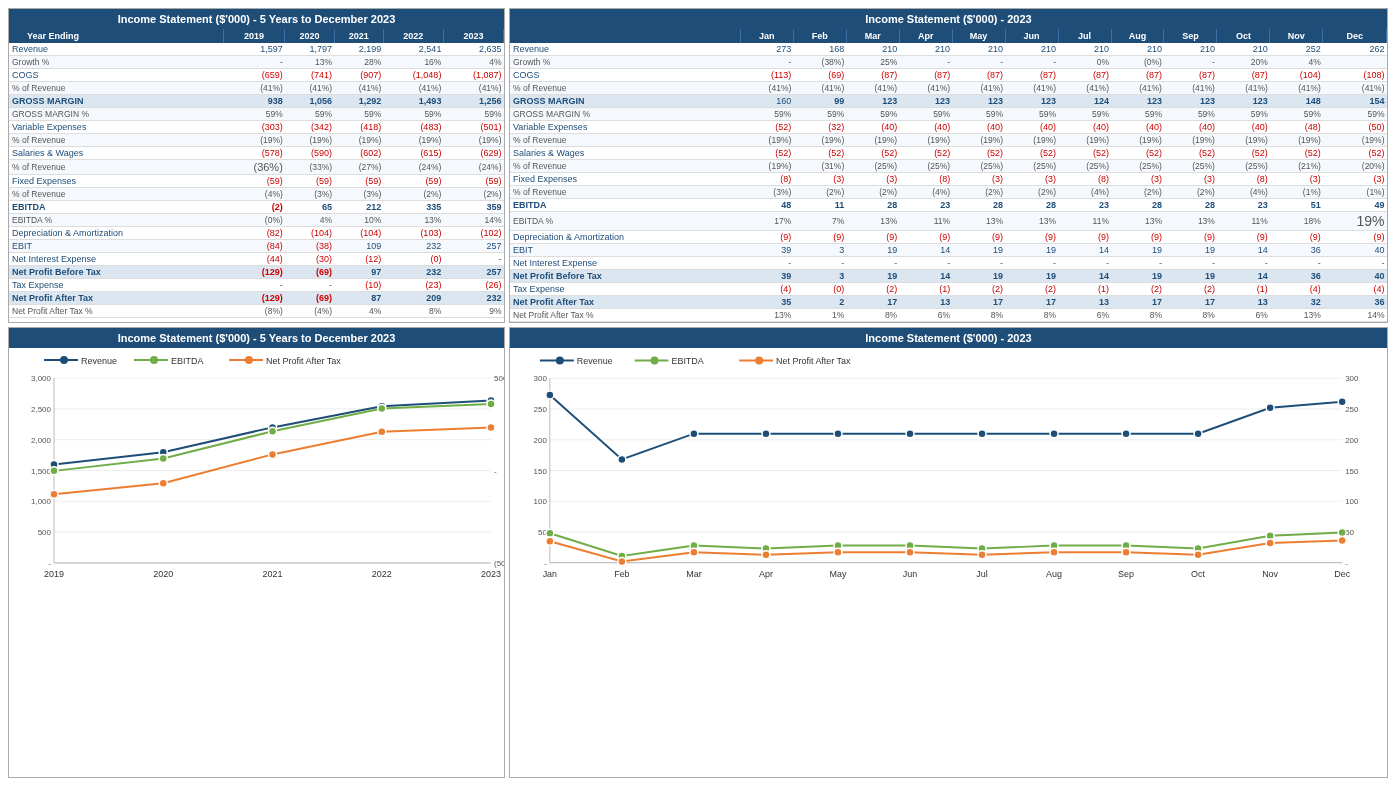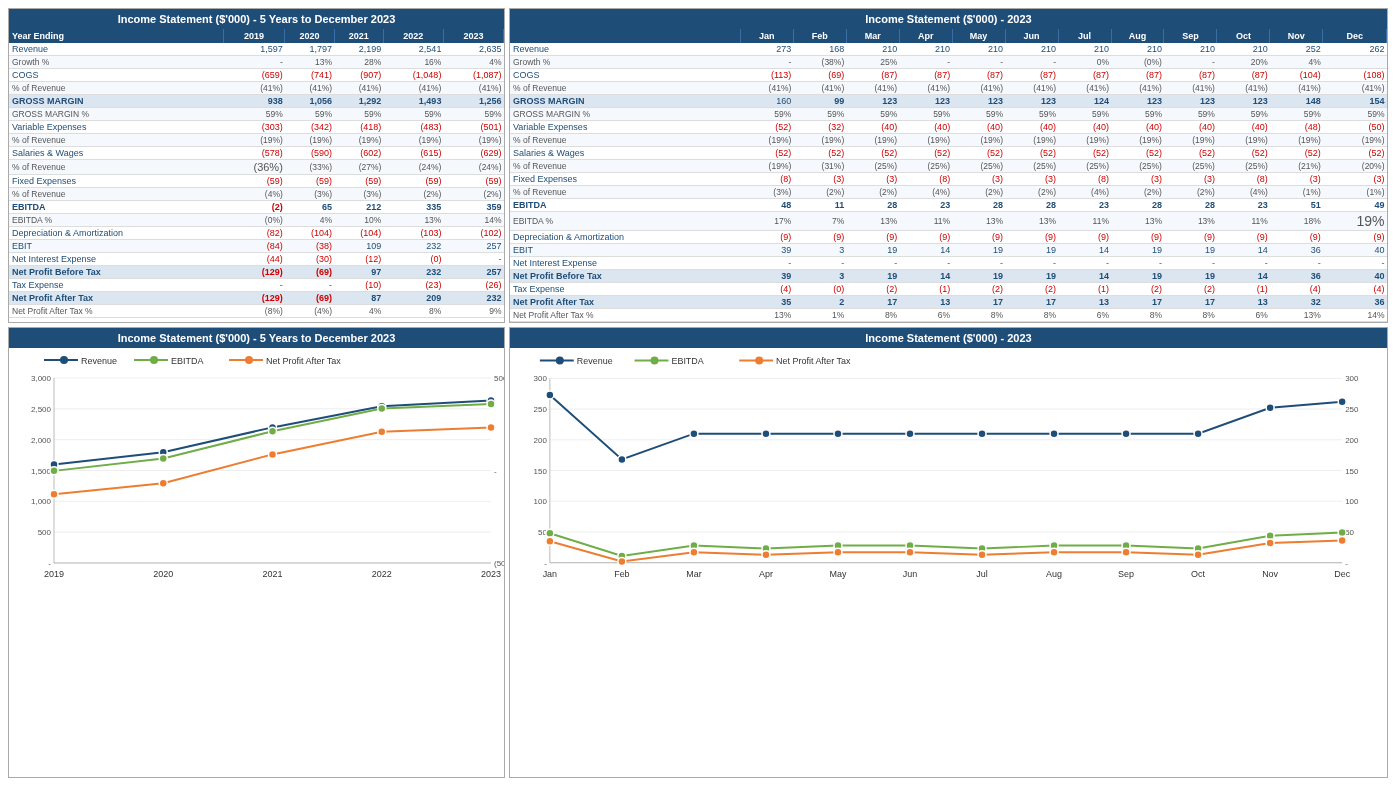--- a/index.html
+++ b/index.html
@@ -27,21 +27,21 @@
     
     th {
       background: #1e4d78;
       color: white;
       text-align: center;
       padding: 2px 1px;
       font-weight: bold;
       border-right: 1px solid #3a6ea5;
       font-size: 9px;
     }
-    th:first-child { text-align: left; padding-left: 3px; margin-top: 24px; }
+    th:first-child { text-align: left; padding-left: 18px; margin-top: 24px; }
     
     td {
       text-align: right;
       padding: 1px 2px;
       border-bottom: 1px solid #ddd;
       white-space: nowrap;
       font-size: 9px;
     }
     td:first-child { text-align: left; padding-left: 3px; }
     

